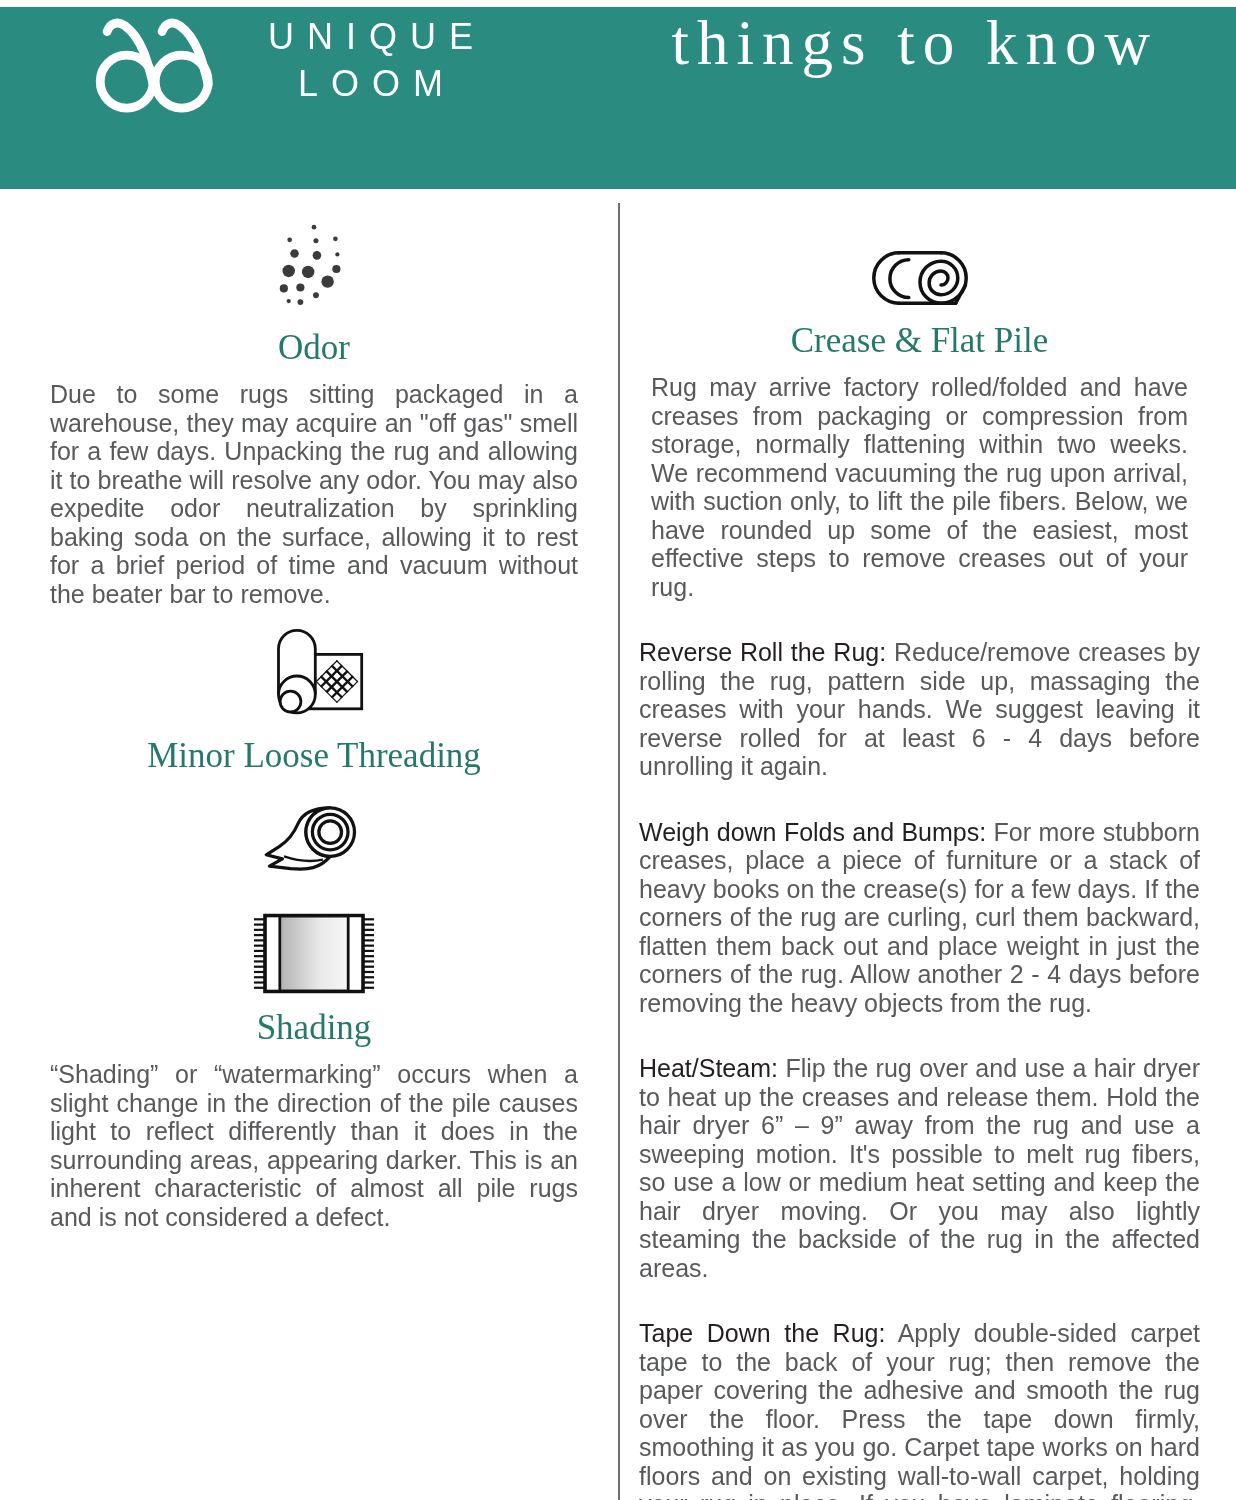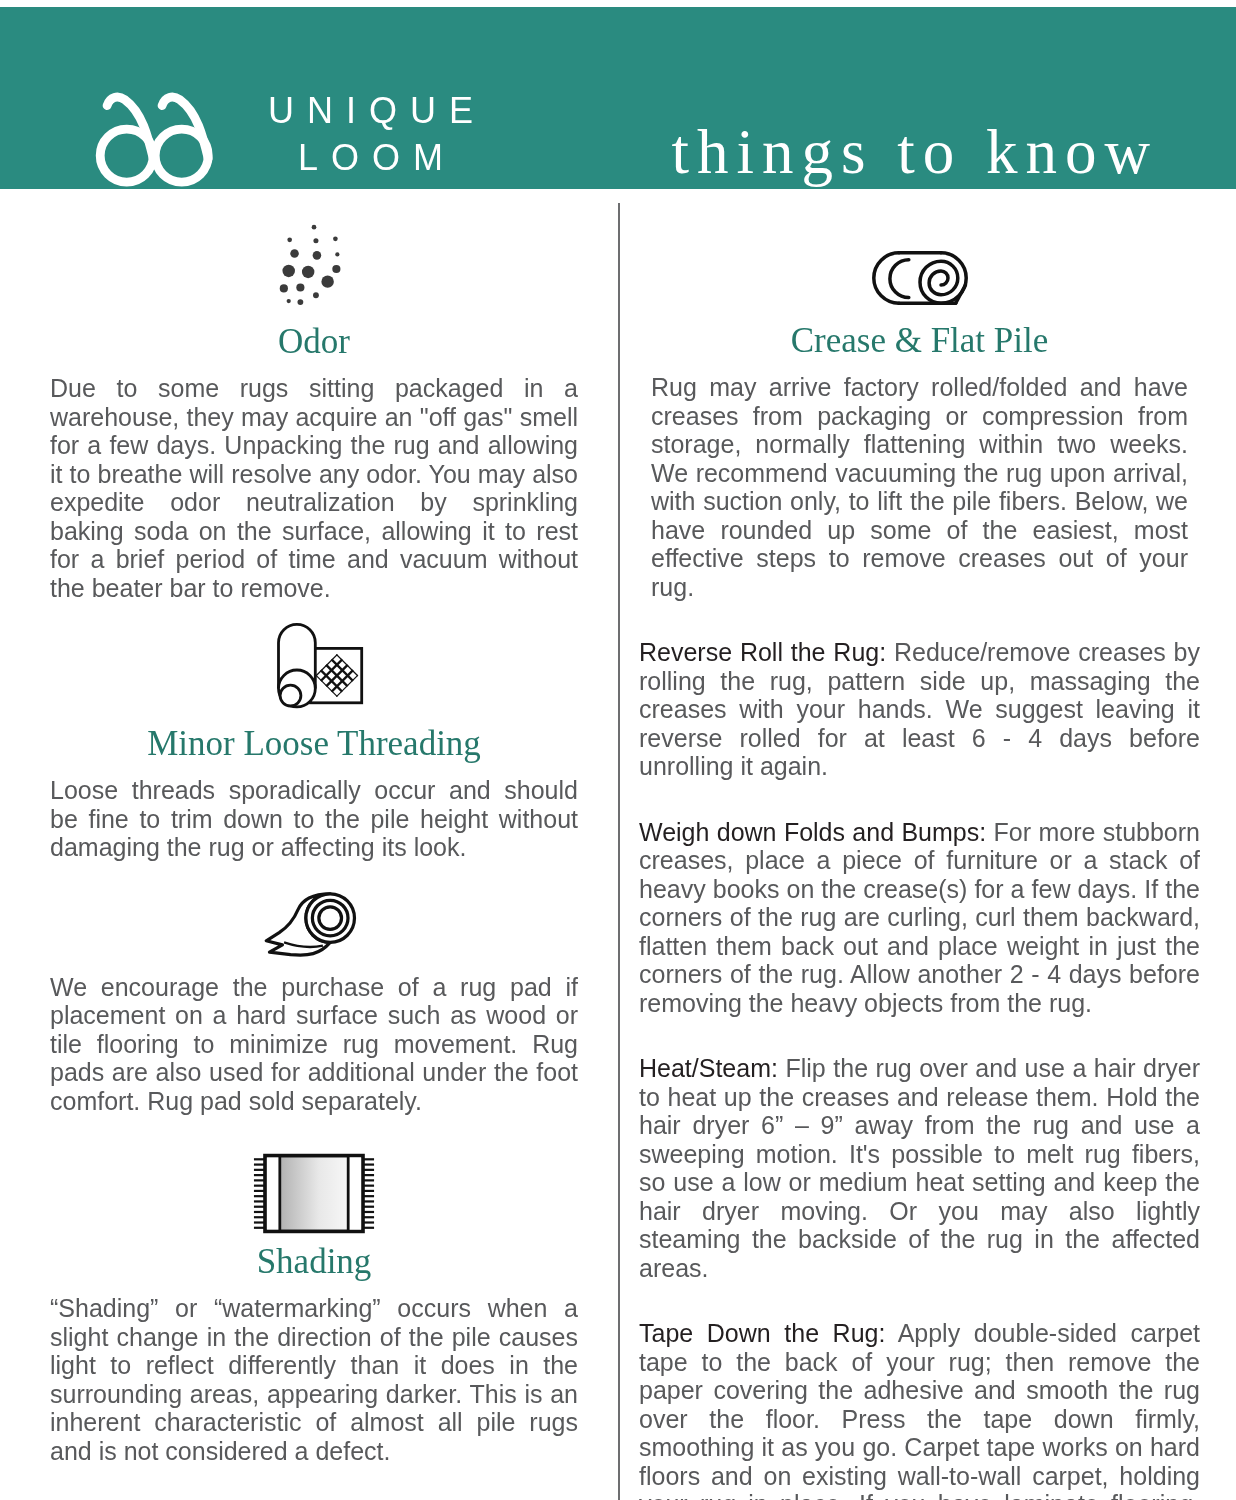--- a/index.html
+++ b/index.html
@@ -9,39 +9,39 @@
     --lead-black:#231F20;
   }
   html,body{margin:0;padding:0;background:#fff;}
   .page{
     width:1236px;height:1500px;overflow:hidden;background:#fff;position:relative;
     font-family:"Liberation Sans", sans-serif;
   }
   
   .banner{
     margin-top:7px;height:182px;background:var(--banner-teal);
-    display:flex;align-items:flex-end;
+    display:flex;align-items:flex-start;
   }
   .brand{display:flex;align-items:center;gap:28px;margin-left:90px;}
   .brand-text{color:#fff;font-size:36px;letter-spacing:13px;line-height:1.3;text-align:center;font-weight:400;}
   .brand-text span{display:block;}
   .banner-title{
     margin-left:auto;margin-right:78px;color:#fff;
     font-family:"Liberation Serif", serif;font-weight:400;
     font-size:63px;letter-spacing:8px;white-space:nowrap;
   }
   
   .columns{display:flex;margin-top:14px;}
   .col{width:618px;box-sizing:border-box;}
   .col-left{padding:0 28px 0 38px;}
   .col-right{border-left:2px solid #6d6e70;padding:0 36px 0 19px;}
   .icon-wrap{display:flex;justify-content:center;}
   .sec-title{
     text-align:center;font-family:"Liberation Serif", serif;font-weight:400;
-    color:var(--heading-teal);font-size:35px;line-height:40px;margin:6px 0 8px;
+    color:var(--heading-teal);font-size:35px;line-height:40px;margin:12px 0 8px;
   }
   .body-text{
     text-align:justify;color:var(--body-gray);font-size:25px;line-height:28.5px;margin:12px;
   }
   .sec-odor .icon-wrap{padding-top:18px;}
   .sec-threading{margin-top:16px;}
   .sec-rugpad{margin-top:14px;}
   .sec-shading{margin-top:36px;}
   .sec-crease .icon-wrap{padding-top:40px;}
   .sec-crease .sec-title{margin-top:8px;}
@@ -128,34 +128,32 @@
                   <line x1="66" y1="81.5" x2="120" y2="81.5"></line>
                 <line x1="66" y1="91" x2="120" y2="91"></line>
               </g>
             </g>
             <path d="M20,88 L20,31 A23,23 0 0 1 66,31 L66,88" fill="#fff" stroke="#111" stroke-width="3.5"></path>
             <circle cx="43" cy="88" r="23" fill="#fff" stroke="#111" stroke-width="3.5"></circle>
             <circle cx="35" cy="97" r="13" fill="#fff" stroke="#111" stroke-width="3.5"></circle>
           </svg>
         </div>
         <h2 class="sec-title">Minor Loose Threading</h2>
-        <p class="body-text">Loose threads sporadically occur and should be fine to trim down to the pile height without damaging the rug or affecting its look.</p>
       </section>
 
       <section class="sec-rugpad">
         <div class="icon-wrap">
           <svg width="112" height="85" viewBox="0 0 130 105" aria-hidden="true">
             <path d="M85,22 C62,22 50,30 45,42 C40,54 34,62 22,70 L6,80 L26,85 L10,94 L36,97 C58,99 72,97 85,82 A30,30 0 0 1 85,22 Z" fill="#fff" stroke="#111" stroke-width="4" stroke-linejoin="round"></path>
             <path d="M28,82 C46,88 62,89 76,86" fill="none" stroke="#111" stroke-width="3"></path>
             <circle cx="85" cy="52" r="30" fill="#fff" stroke="#111" stroke-width="4"></circle>
             <circle cx="85" cy="52" r="22" fill="none" stroke="#111" stroke-width="4"></circle>
             <circle cx="85" cy="52" r="14" fill="none" stroke="#111" stroke-width="4"></circle>
           </svg>
         </div>
-        <p class="body-text">We encourage the purchase of a rug pad if placement on a hard surface such as wood or tile flooring to minimize rug movement. Rug pads are also used for additional under the foot comfort. Rug pad sold separately.</p>
       </section>
 
       <section class="sec-shading">
         <div class="icon-wrap">
           <svg width="130" height="85" viewBox="0 0 140 92" aria-hidden="true">
             <defs>
               <linearGradient id="shadegrad" x1="0" y1="0" x2="1" y2="0">
                 <stop offset="0" stop-color="#9d9d9d"></stop>
                 <stop offset="0.55" stop-color="#e8e8e8"></stop>
                 <stop offset="1" stop-color="#ffffff"></stop>

